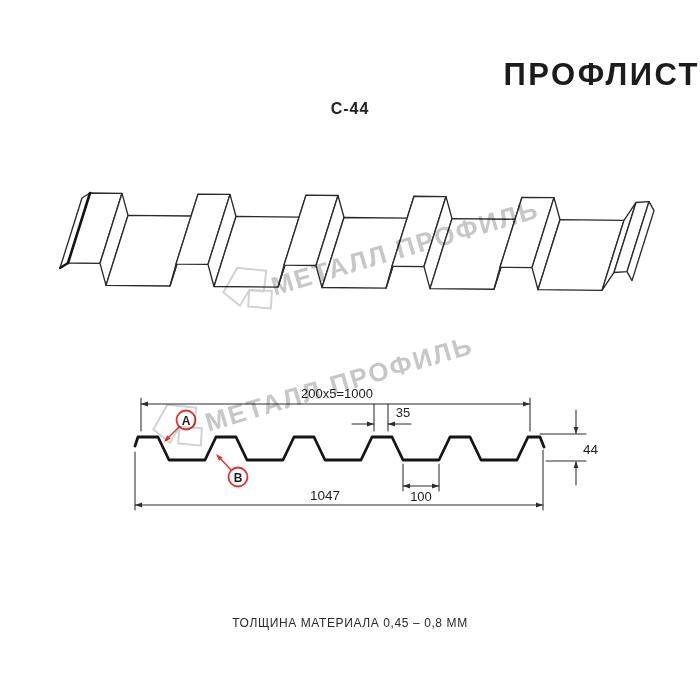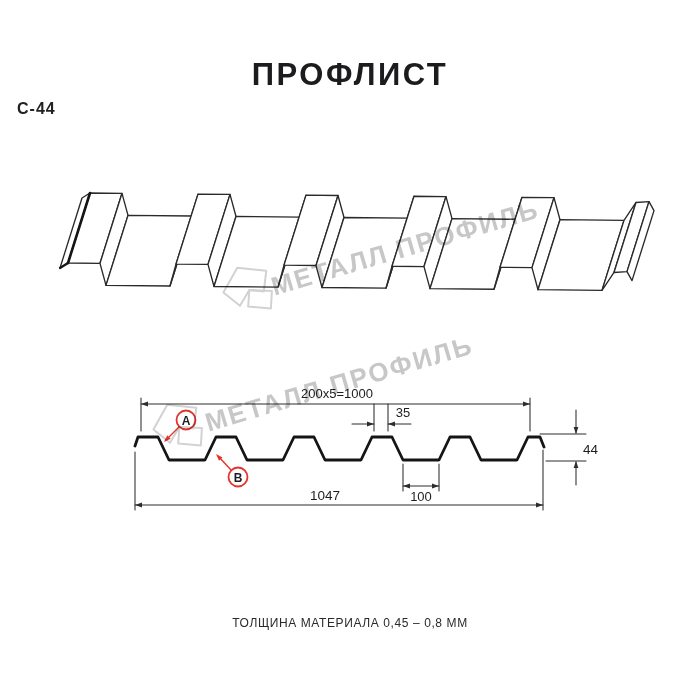--- a/index.html
+++ b/index.html
@@ -1,22 +1,22 @@
 <!DOCTYPE html>
 <html><head>
 <meta charset="utf-8">
 <style>
   html,body{margin:0;padding:0;background:#ffffff;}
   body{width:700px;height:700px;overflow:hidden;}
   .page{position:relative;width:700px;height:700px;background:#fff;
         font-family:"Liberation Sans",sans-serif;color:#1c1c1e;}
-  .title{position:absolute;left:0;right:0;top:57px;text-align:center;
+  .title{position:absolute;left:0;right:0;top:57px;text-align:right;
          font-size:31px;font-weight:800;letter-spacing:2.5px;color:#1c1c1e;}
-  .subtitle{position:absolute;left:0;right:0;top:100px;
-            font-size:16px;font-weight:700;letter-spacing:1px;color:#222;margin-left:17px;}
+  .subtitle{position:absolute;left:0;right:0;top:100px;text-align:center;
+            font-size:16px;font-weight:700;letter-spacing:1px;color:#222;}
   .note{position:absolute;left:0;right:0;top:616px;text-align:center;
         font-size:12px;font-weight:500;letter-spacing:0.6px;color:#2a2a2a;}
   #art{position:absolute;left:0;top:0;width:700px;height:700px;
        font-family:"Liberation Sans",sans-serif;}
   .wm-text{position:absolute;white-space:nowrap;font-weight:700;font-size:26px;
            letter-spacing:2px;color:#c7c7c7;transform-origin:0 50%;
            transform:rotate(-16.5deg);mix-blend-mode:multiply;pointer-events:none;}
   .wm-logo{position:absolute;mix-blend-mode:multiply;transform:rotate(-10deg);
            pointer-events:none;}
   svg text{fill:#1e1e1e;}

